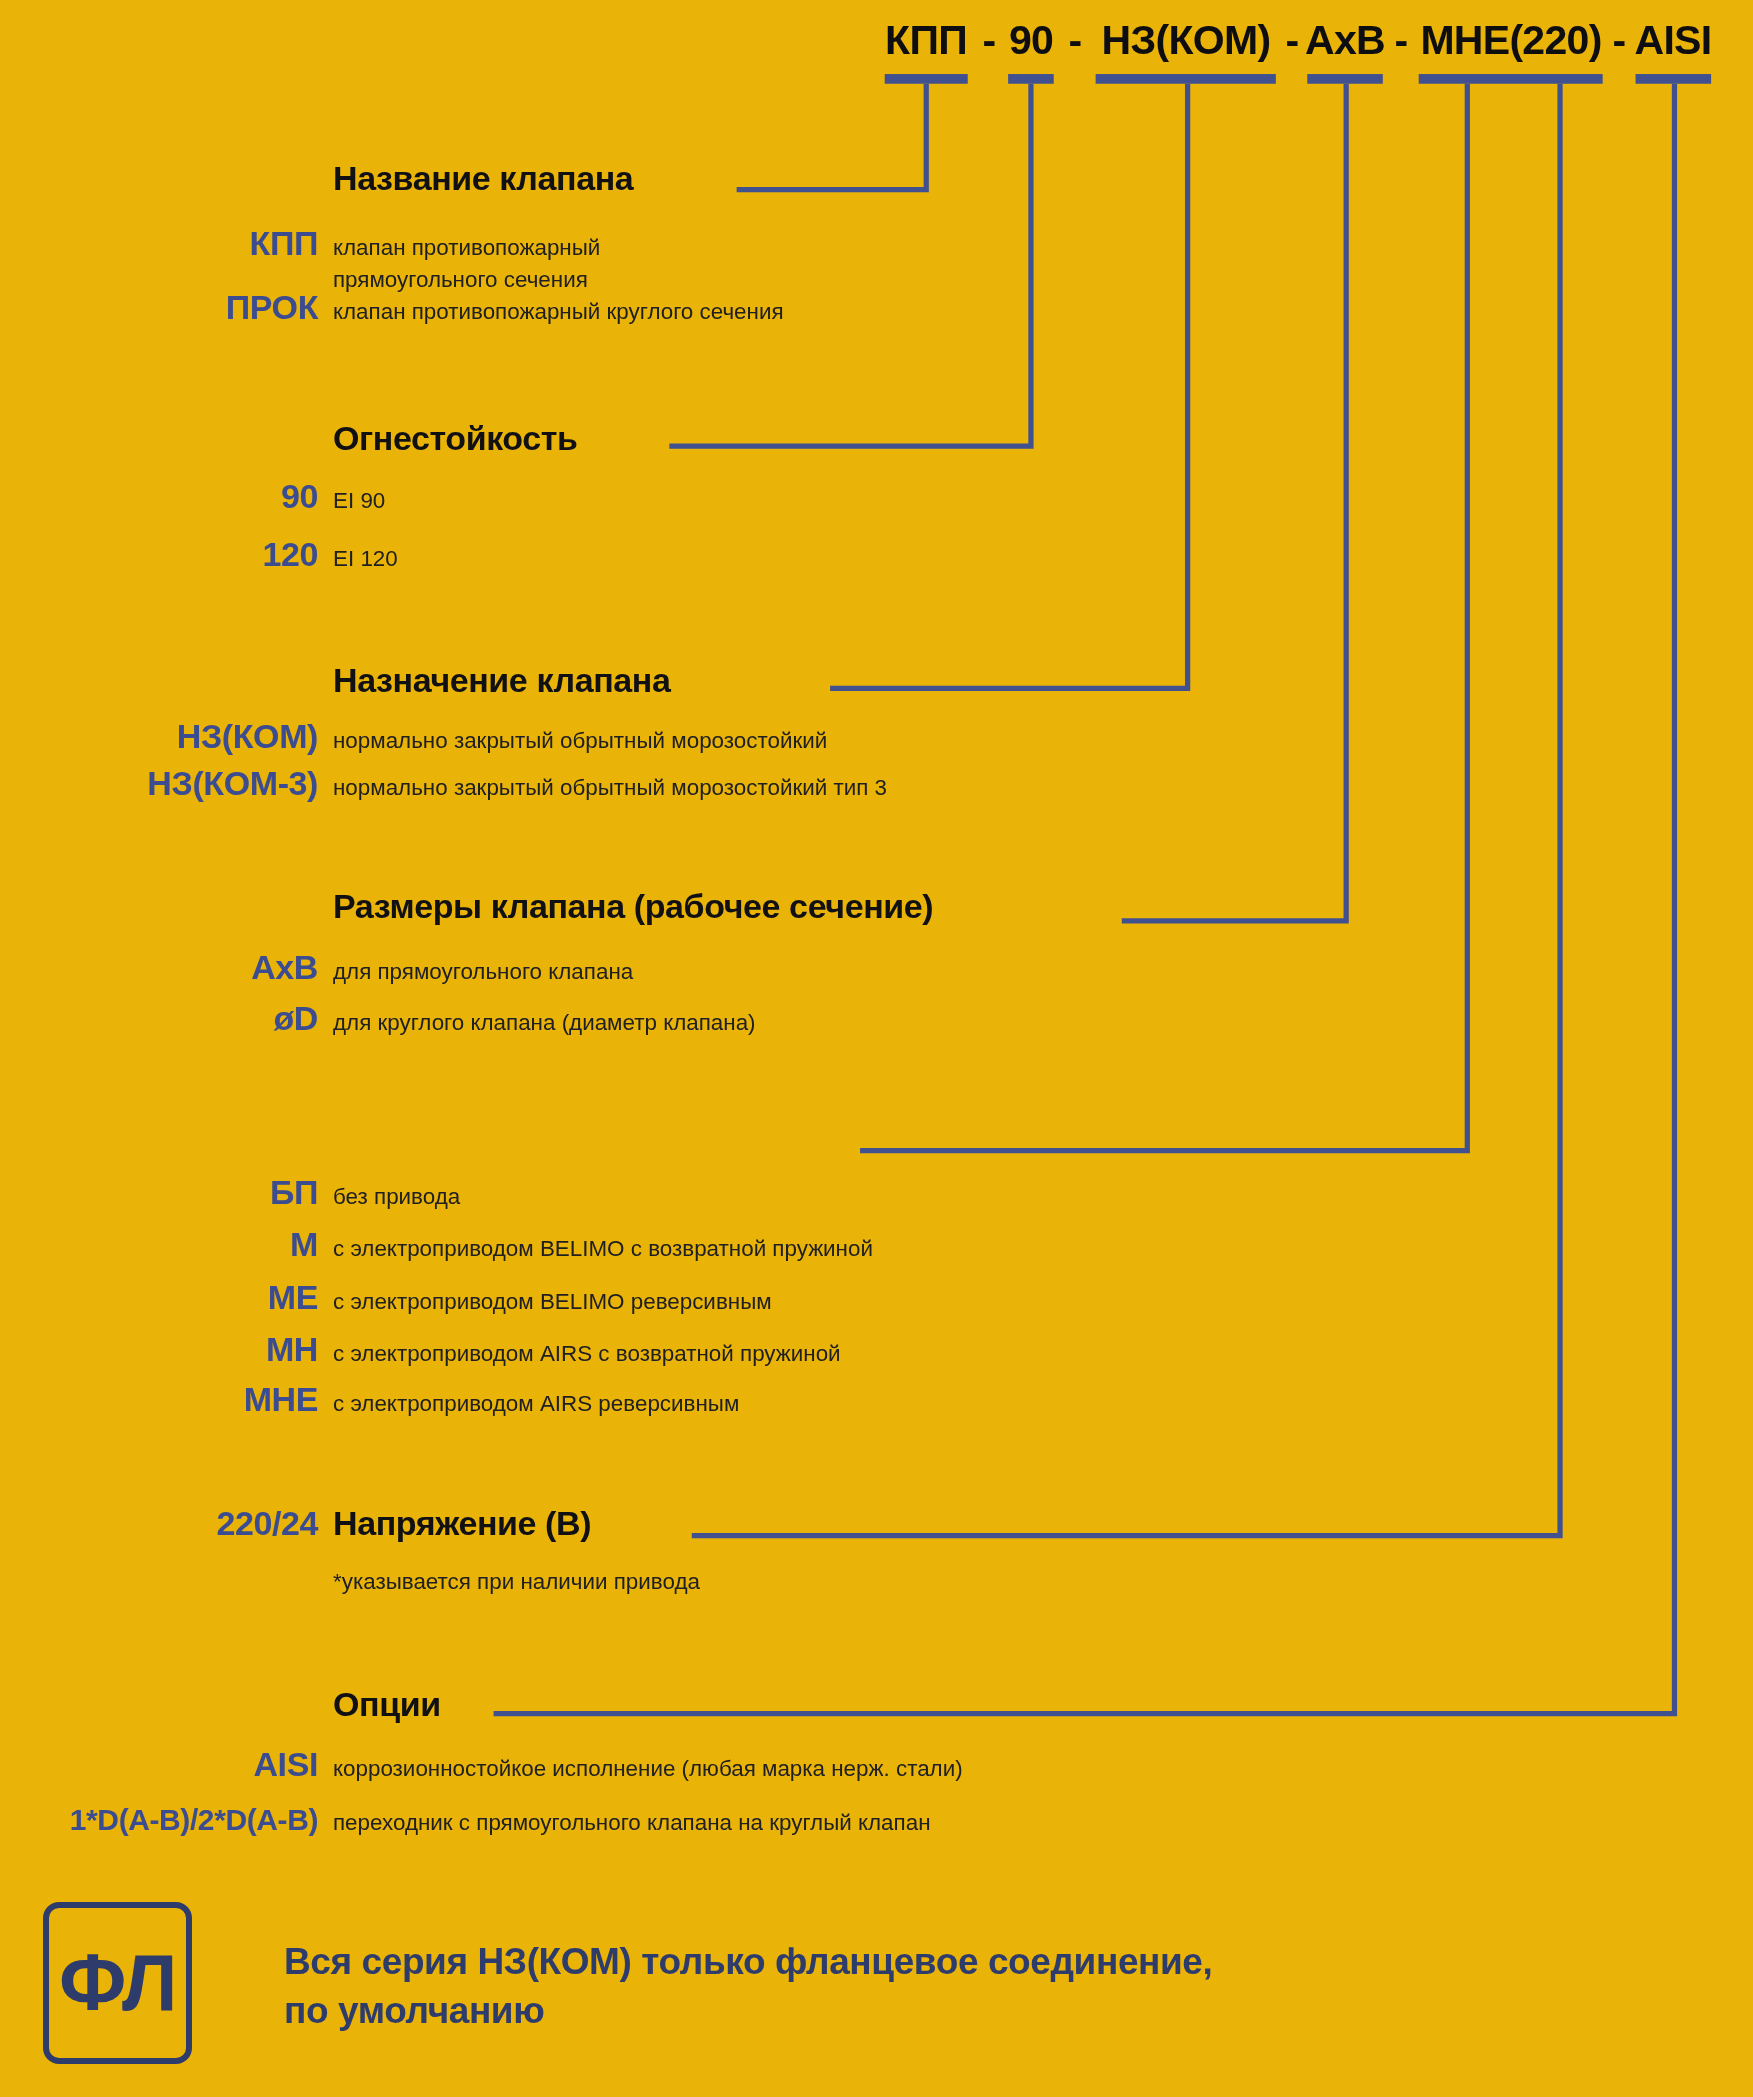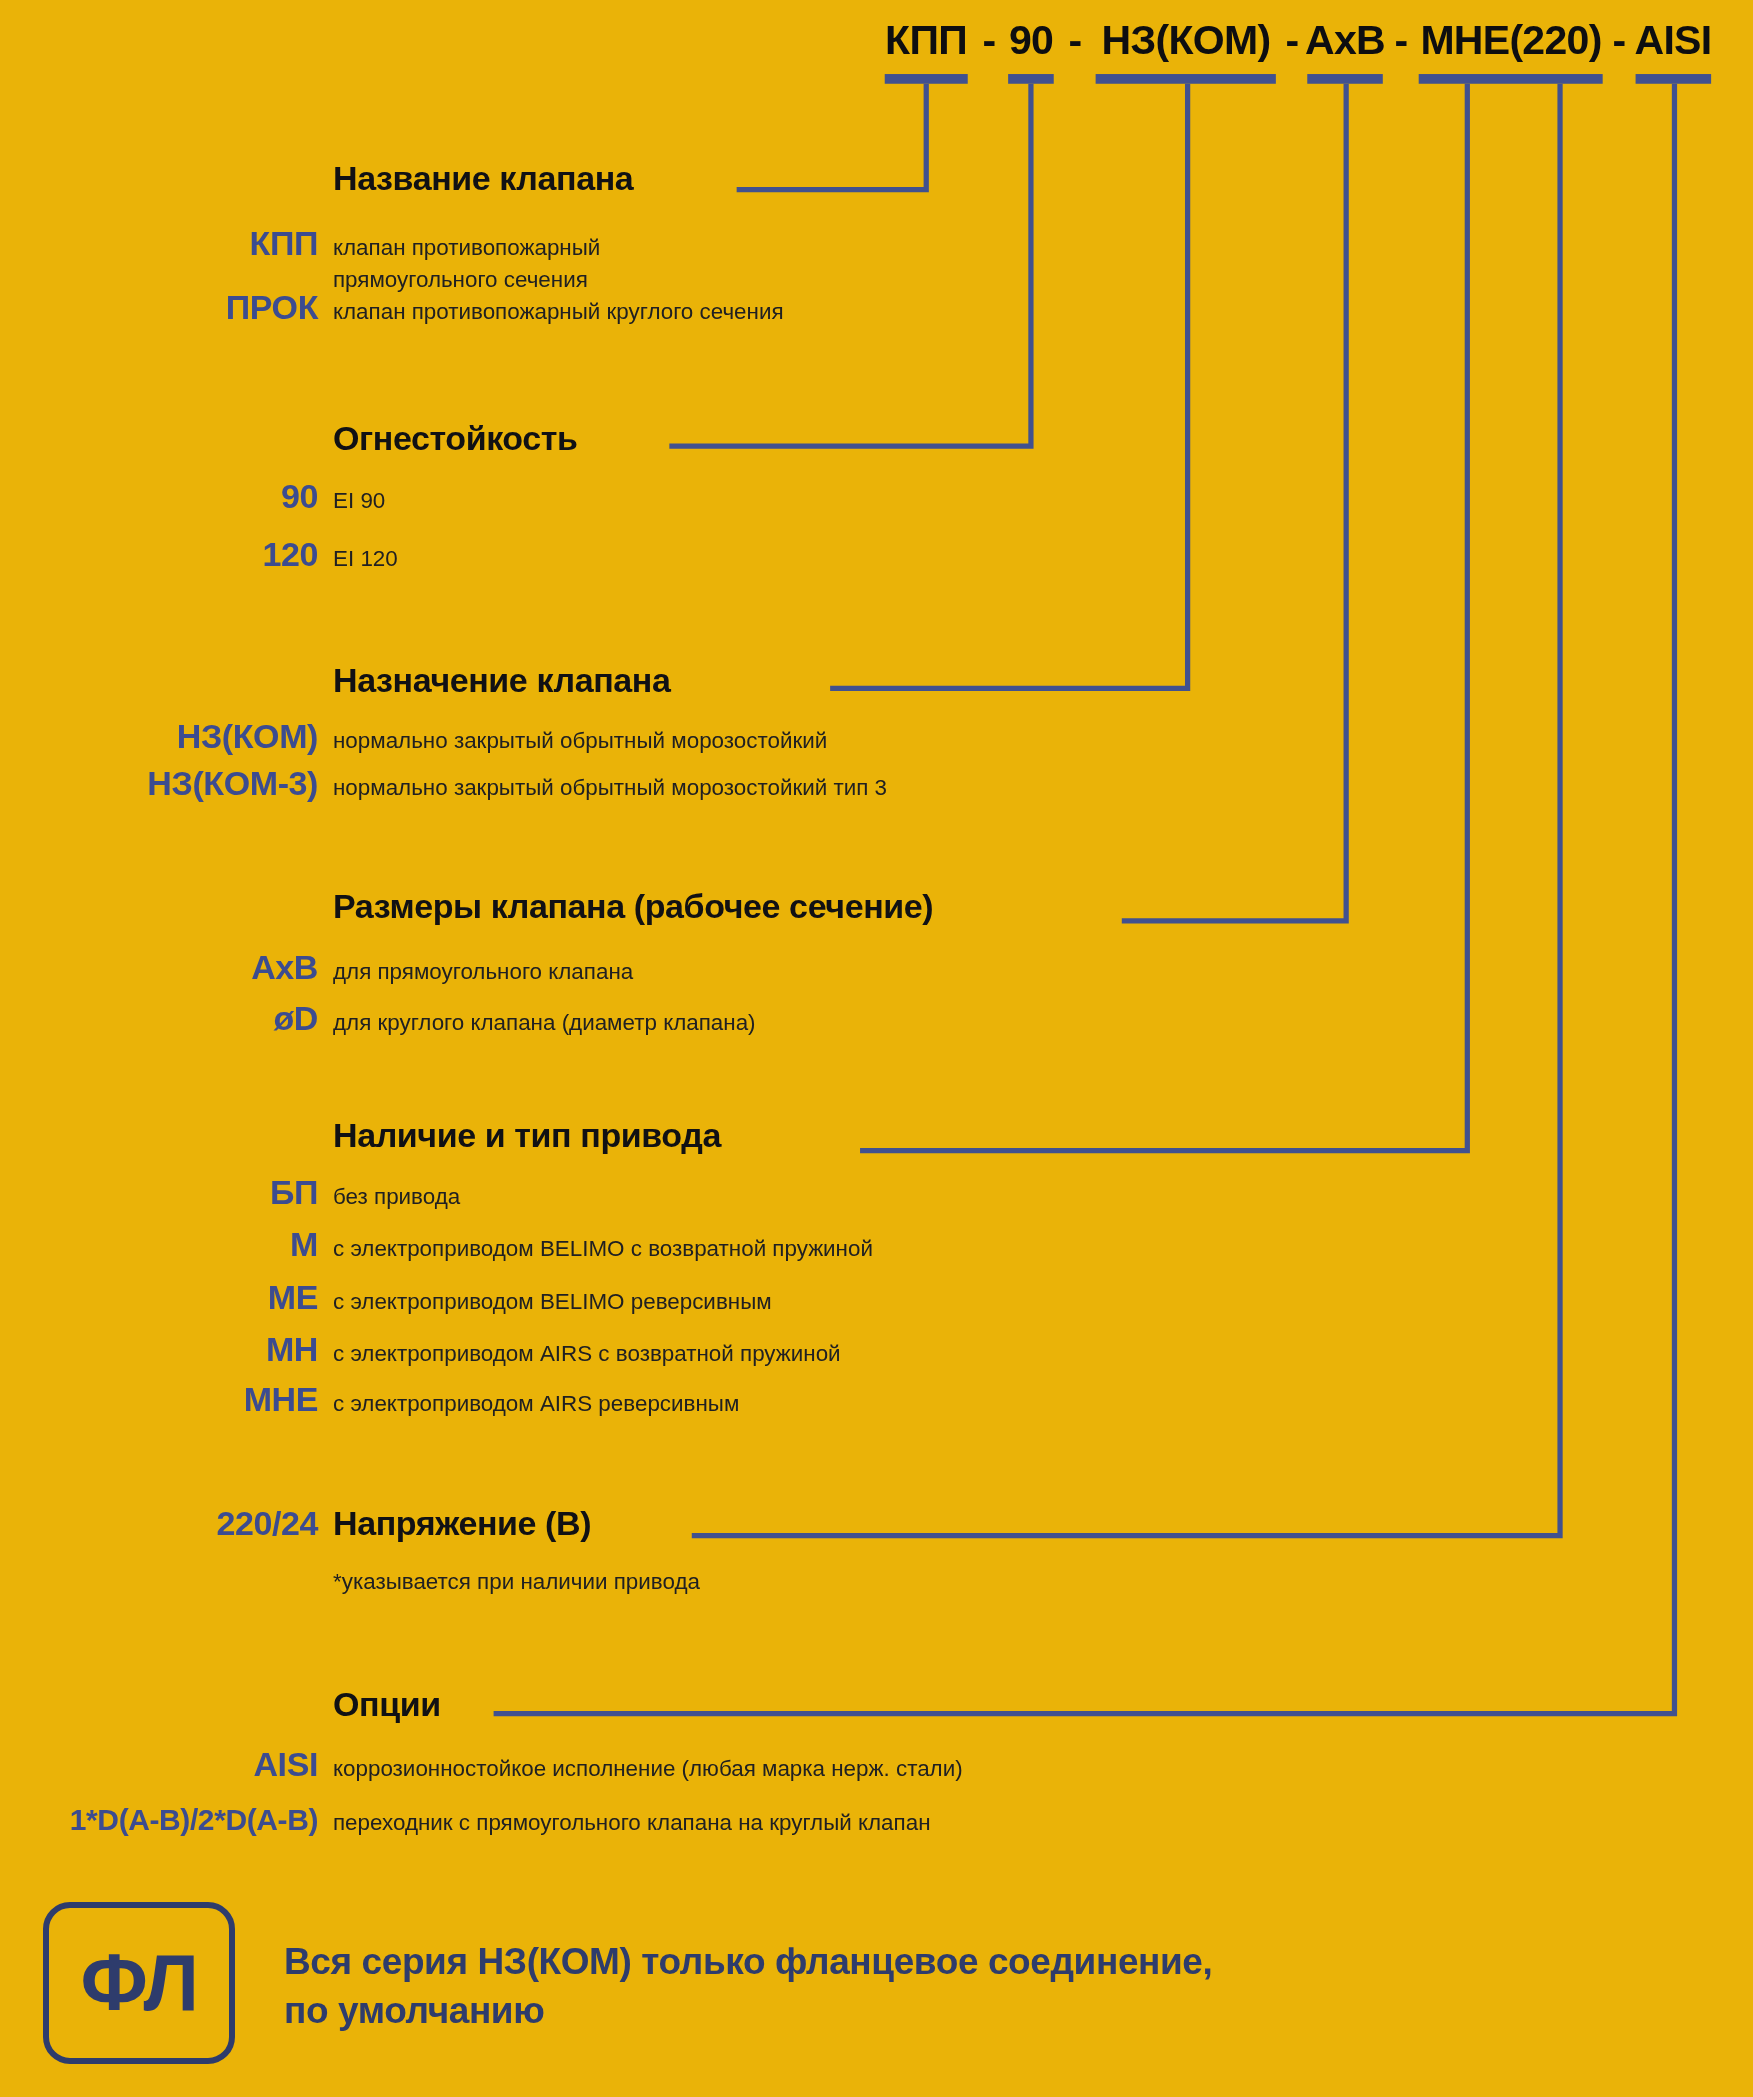--- a/index.html
+++ b/index.html
@@ -44,22 +44,22 @@
   }
   .heading-inline{
     margin-left:15px;font-size:34px;font-weight:700;color:var(--heading);
     letter-spacing:-0.4px;white-space:nowrap;
   }
   .note{
     position:absolute;left:333px;
     font-size:22.4px;color:var(--body);white-space:nowrap;
   }
   .badge{
-    position:absolute;left:43px;top:1902px;width:192px;height:162px;
-    border:6.7px solid var(--dark-navy);border-radius:27px;
+    position:absolute;left:43px;top:1902px;width:149px;height:162px;
+    border:6.7px solid var(--dark-navy);border-radius:16px;
     display:flex;align-items:center;justify-content:center;
     color:var(--dark-navy);font-size:79px;font-weight:700;letter-spacing:-1.5px;
   }
   .footer-text{
     position:absolute;left:284px;top:1937px;
     font-size:37px;font-weight:700;color:var(--dark-navy);line-height:49px;
     letter-spacing:-0.4px;white-space:nowrap;
   }
 </style>
 </head>
@@ -149,21 +149,20 @@
       <div>для прямоугольного клапана</div>
     </div>
   </div>
   <div class="row" style="top:999px">
     <div class="code">øD</div>
     <div class="desc">
       <div>для круглого клапана (диаметр клапана)</div>
     </div>
   </div>
 
-  <div class="heading" style="top:1116px">Наличие и тип привода</div>
   <div class="row" style="top:1173px">
     <div class="code">БП</div>
     <div class="desc">
       <div>без привода</div>
     </div>
   </div>
   <div class="row" style="top:1225px">
     <div class="code">М</div>
     <div class="desc">
       <div>с электроприводом BELIMO с возвратной пружиной</div>

